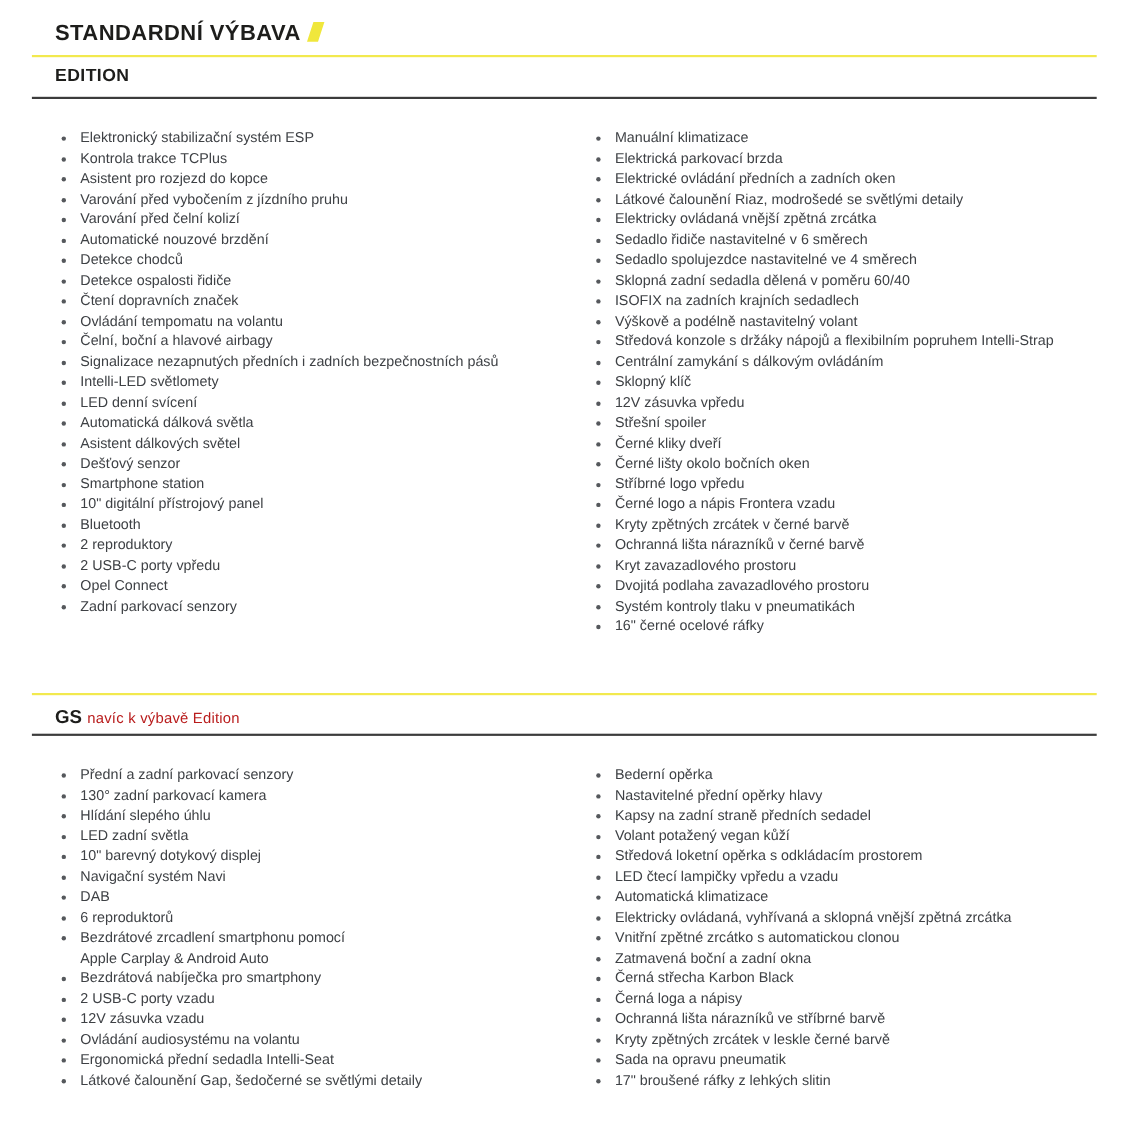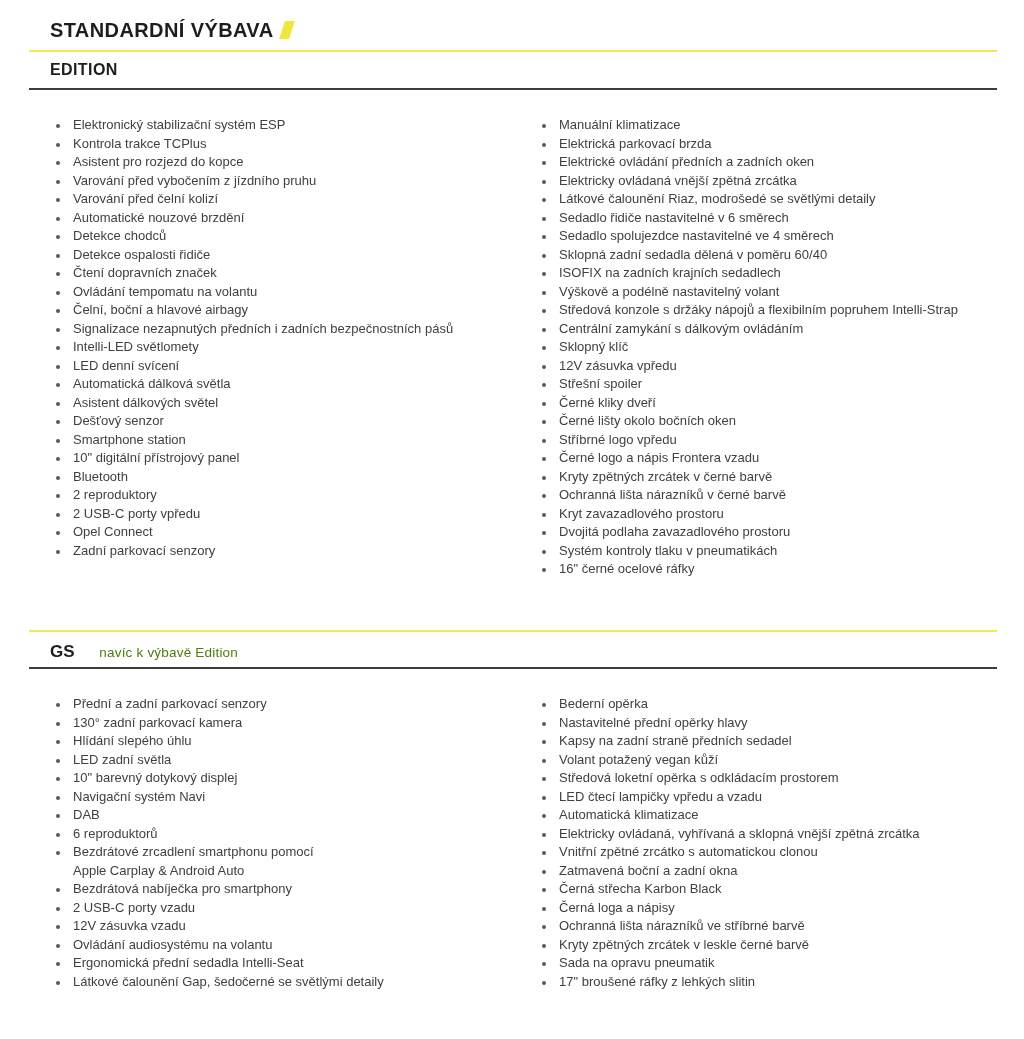--- a/index.html
+++ b/index.html
@@ -52,23 +52,22 @@
     margin: 0;
     font-weight: bold;
     color: #1d1d1b;
     white-space: nowrap;
   }
   .heading-edition { top: 61px; font-size: 16px; letter-spacing: 0.4px; text-align: right; }
   .heading-gs      { top: 642px; font-size: 17px; }
   .section-heading .sub {
     font-weight: normal;
     font-size: 13.5px;
-    color: #4d7c0f;
+    color: #b91c1c;
     letter-spacing: 0.2px;
-    margin-left: 20px;
   }
 
   .cols {
     position: absolute;
     left: 55px;
     display: flex;
     justify-content: center;
   }
   .cols-edition { top: 116px; }
   .cols-gs      { top: 695px; }
@@ -218,25 +217,25 @@
         <li>
           <span class="bullet"></span>
           <span class="txt">Elektrická parkovací brzda</span>
         </li>
         <li>
           <span class="bullet"></span>
           <span class="txt">Elektrické ovládání předních a zadních oken</span>
         </li>
         <li>
           <span class="bullet"></span>
+          <span class="txt">Látkové čalounění Riaz, modrošedé se světlými detaily</span>
+        </li>
+        <li>
+          <span class="bullet"></span>
           <span class="txt">Elektricky ovládaná vnější zpětná zrcátka</span>
-        </li>
-        <li>
-          <span class="bullet"></span>
-          <span class="txt">Látkové čalounění Riaz, modrošedé se světlými detaily</span>
         </li>
         <li>
           <span class="bullet"></span>
           <span class="txt">Sedadlo řidiče nastavitelné v 6 směrech</span>
         </li>
         <li>
           <span class="bullet"></span>
           <span class="txt">Sedadlo spolujezdce nastavitelné ve 4 směrech</span>
         </li>
         <li>

